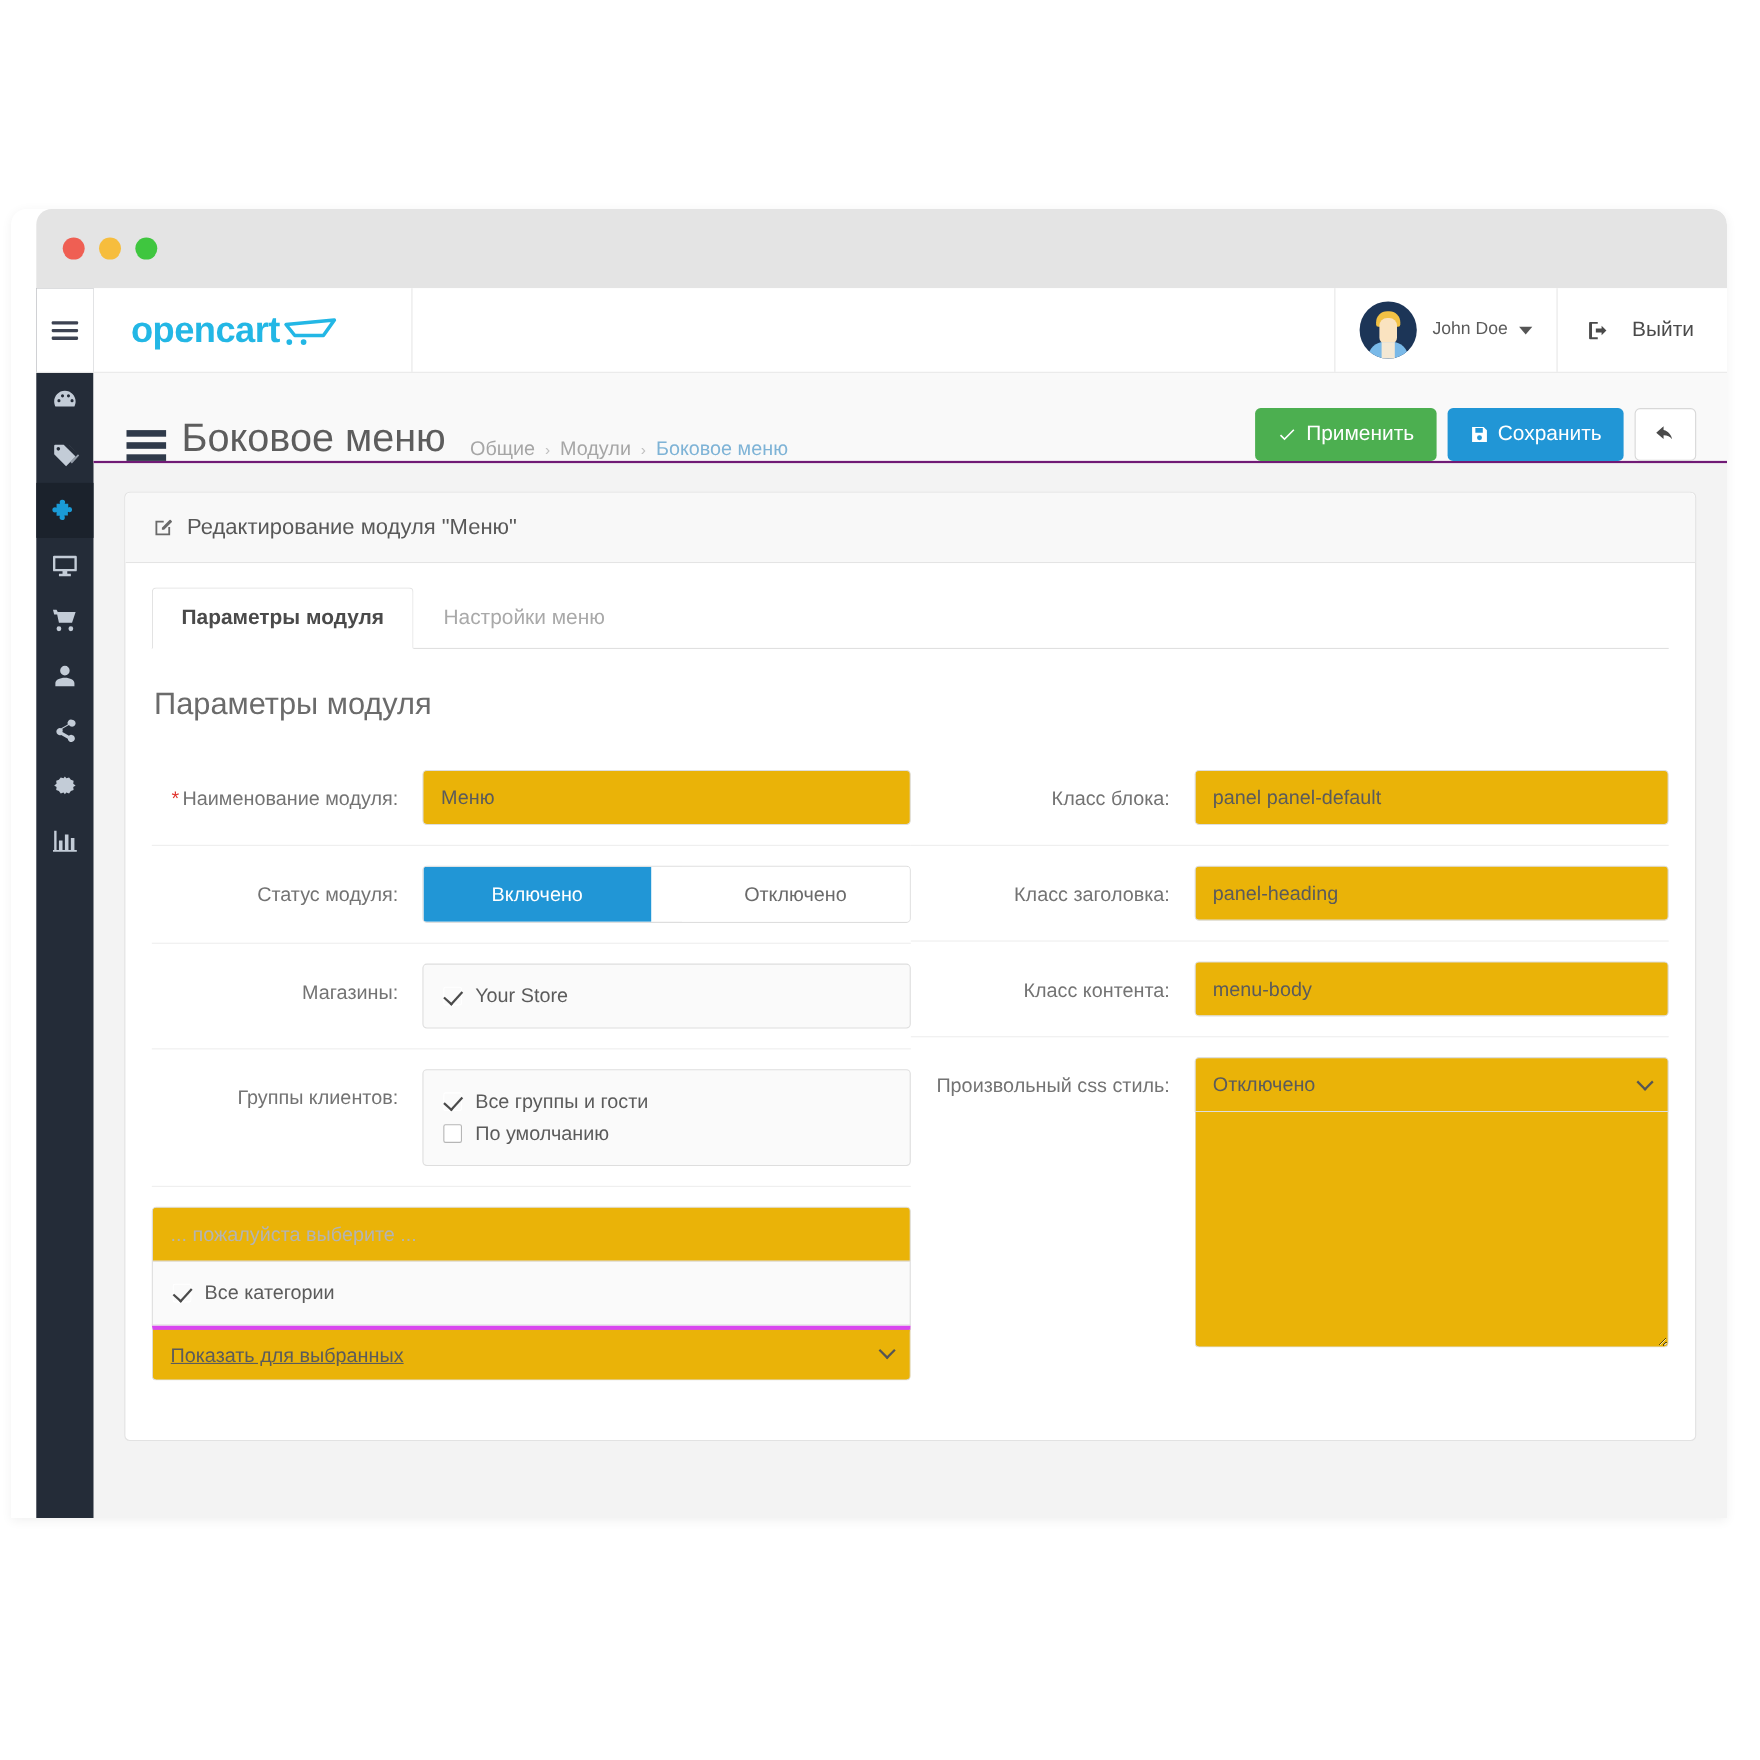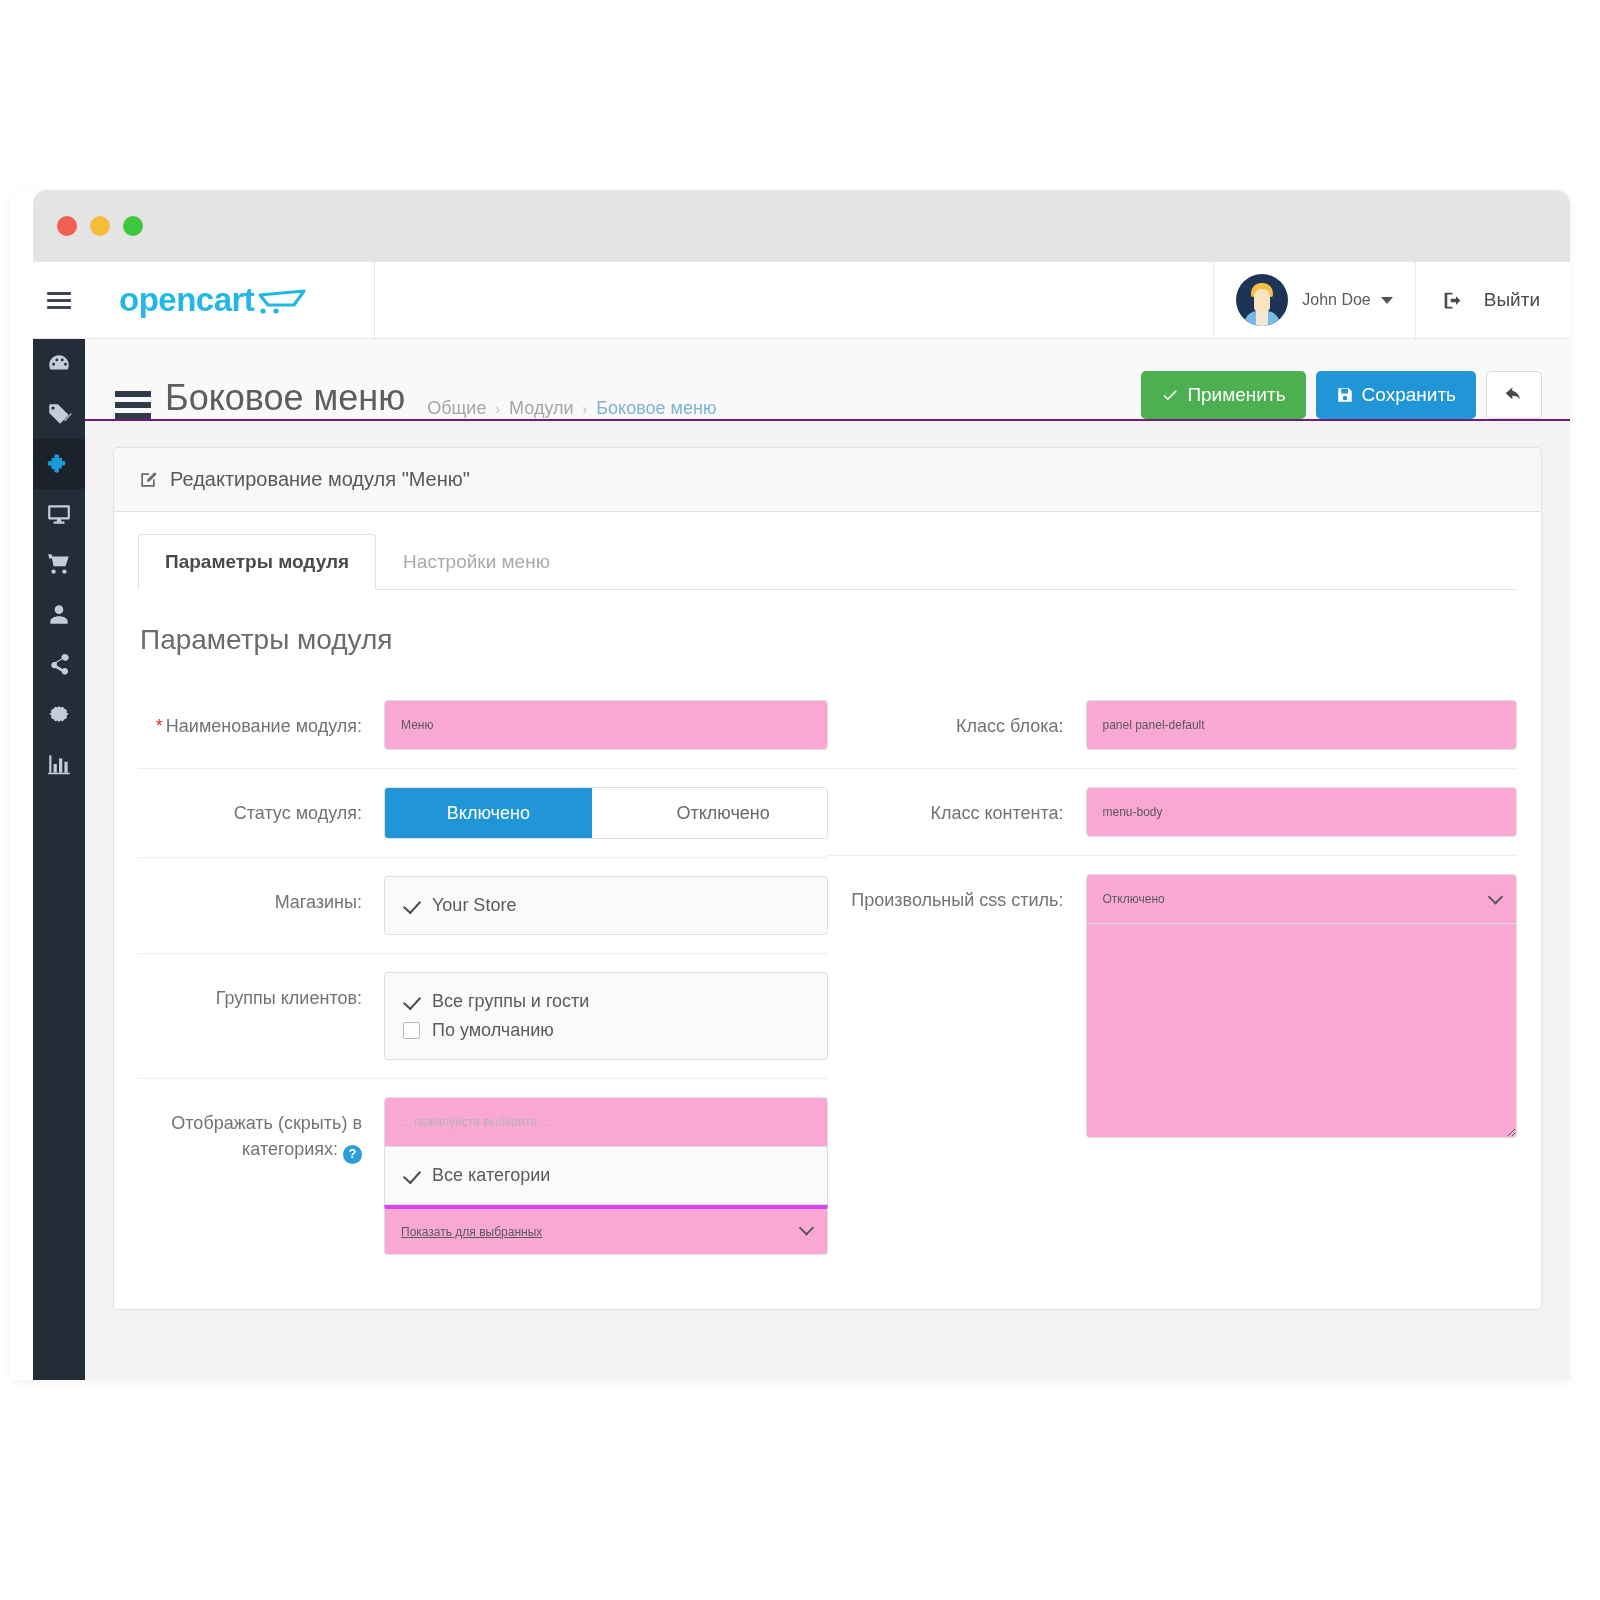--- a/index.html
+++ b/index.html
@@ -225,23 +225,23 @@
   .col-right .flabel { width: 248px; flex: 0 0 248px; }
   .req { color: #e0332c; margin-right: 3px; }
   .fctl { flex: 1; min-width: 0; }
 
   .input {
     width: 100%;
     height: 50px;
     border: 1px solid #dedede;
     border-radius: 4px;
     padding: 0 16px;
-    font-size: 12px;
+    font-size: 18px;
     color: #5b5b5b;
-    background: #f9a8d4;
+    background: #eab308;
     font-family: "Liberation Sans", sans-serif;
     outline: none;
   }
   .input::placeholder { color: #b4b4b4; }
 
   .select-wrap { position: relative; }
   .select-wrap::after {
     content: "";
     position: absolute; right: 16px; top: 50%;
     width: 9px; height: 9px;
@@ -523,24 +523,20 @@
                       </label>
                       <label class="chk-row">
                         <span class="chk"></span>
                         <span>По умолчанию</span>
                       </label>
                     </div>
                   </div>
                 </div>
 
                 <div class="frow">
-                  <div class="flabel">
-                    <span>Отображать (скрыть) в</span><br>
-                    <span>категориях:</span><span class="help-icon">?</span>
-                  </div>
                   <div class="fctl stacked">
                     <input class="input" type="text" placeholder="... пожалуйста выберите ..." style="">
                     <div class="checkbox-box">
                       <label class="chk-row">
                         <span class="chk checked"></span>
                         <span>Все категории</span>
                       </label>
                     </div>
                     <div class="select-wrap">
                       <select class="input">
@@ -554,20 +550,26 @@
 
               <div class="col-right">
 
                 <div class="frow first">
                   <div class="flabel">Класс блока:</div>
                   <div class="fctl">
                     <input class="input" type="text" value="panel panel-default" style="">
                   </div>
                 </div>
 
+                <div class="frow">
+                  <div class="flabel">Класс заголовка:</div>
+                  <div class="fctl">
+                    <input class="input" type="text" value="panel-heading" style="">
+                  </div>
+                </div>
 
                 <div class="frow">
                   <div class="flabel">Класс контента:</div>
                   <div class="fctl">
                     <input class="input" type="text" value="menu-body" style="">
                   </div>
                 </div>
 
                 <div class="frow">
                   <div class="flabel">Произвольный css стиль:</div>

